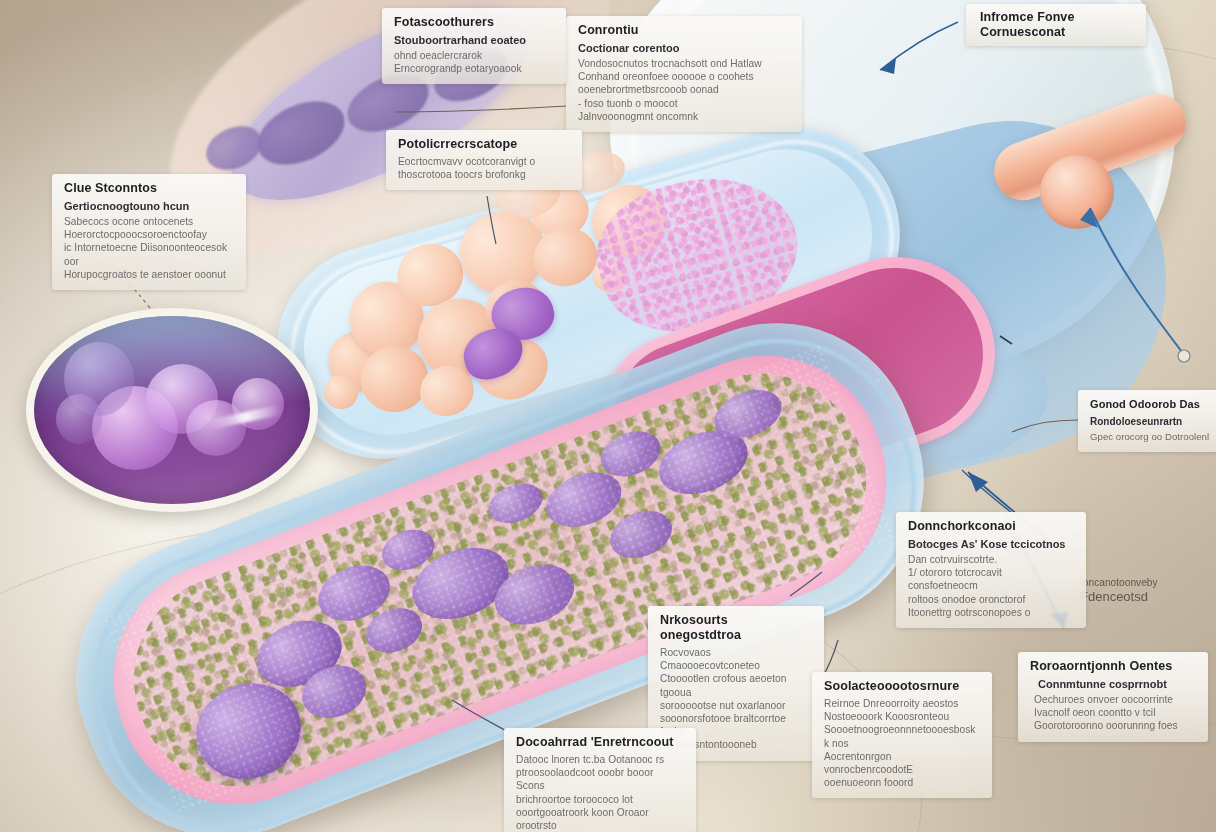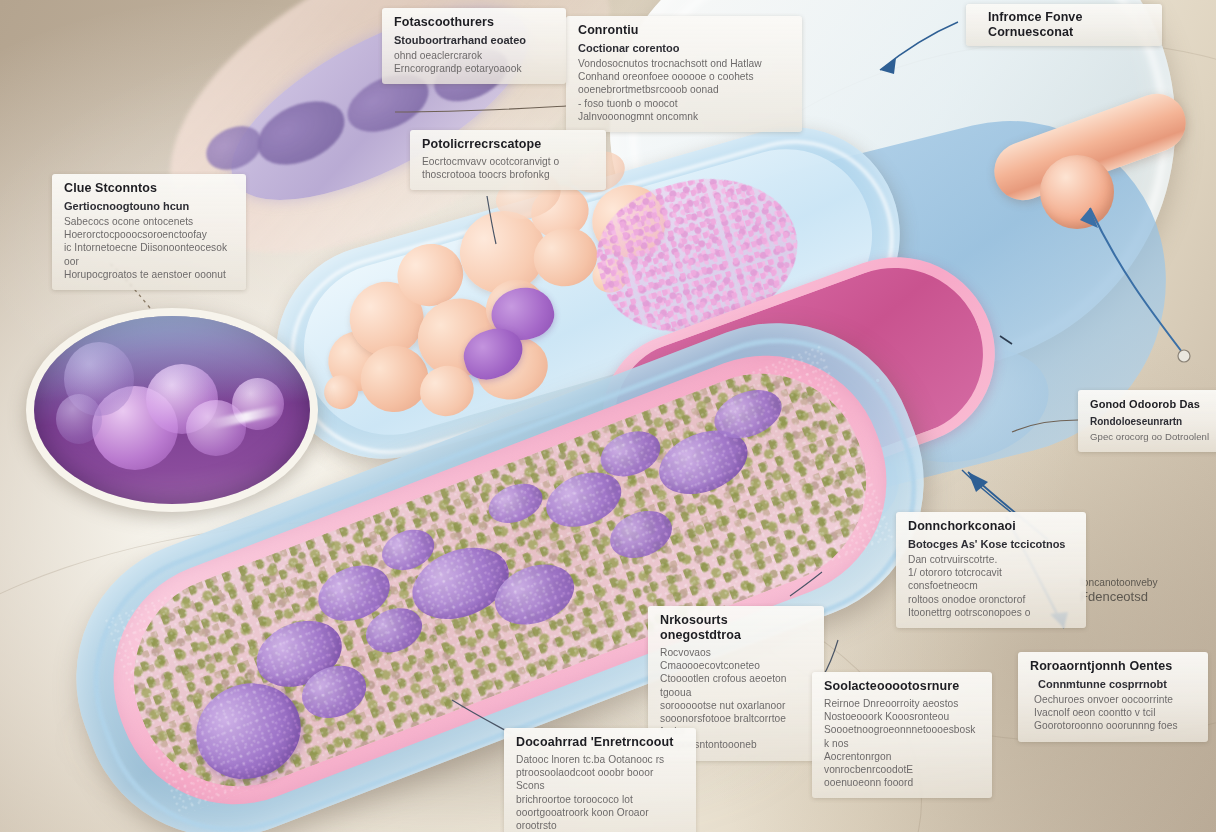--- a/index.html
+++ b/index.html
@@ -26,29 +26,29 @@
   
   .tube{position:absolute;}
 
   
   .box{position:absolute;
     background:linear-gradient(180deg, rgba(250,249,246,.96) 0%, rgba(243,240,234,.90) 55%, rgba(234,229,219,.80) 100%);
     border-radius:3px;
     box-shadow:0 1px 4px rgba(90,76,58,.22);
     padding:7px 12px 9px 12px;
     backdrop-filter:blur(1px);}
-  .box.plain{background:linear-gradient(180deg, rgba(248,247,243,.94) 0%, rgba(238,234,226,.86) 100%);margin-left:24px;}
+  .box.plain{background:linear-gradient(180deg, rgba(248,247,243,.94) 0%, rgba(238,234,226,.86) 100%);}
   .box .ttl{
     font-size:12.5px;font-weight:700;color:#1d1d22;letter-spacing:.1px;
     line-height:15px;margin-bottom:3px;}
   .box .sub{font-size:11px;font-weight:700;color:#2d2d34;line-height:14px;margin-bottom:2px;}
   .box .ln{font-size:10.2px;color:#6d6a6a;line-height:13.2px;letter-spacing:.05px;}
   .box.tiny .ttl{font-size:11px;}
   .box.tiny .ln{font-size:9.6px;line-height:12.4px;}
-  .box.head-only{padding:6px 22px;}
+  .box.head-only{padding:6px 14px;}
 
   
   svg.links{position:absolute;inset:0;width:1216px;height:832px;pointer-events:none;}
 </style>
 </head>
 <body>
 
 <div id="stage">
 
   <div class="bg"></div>

